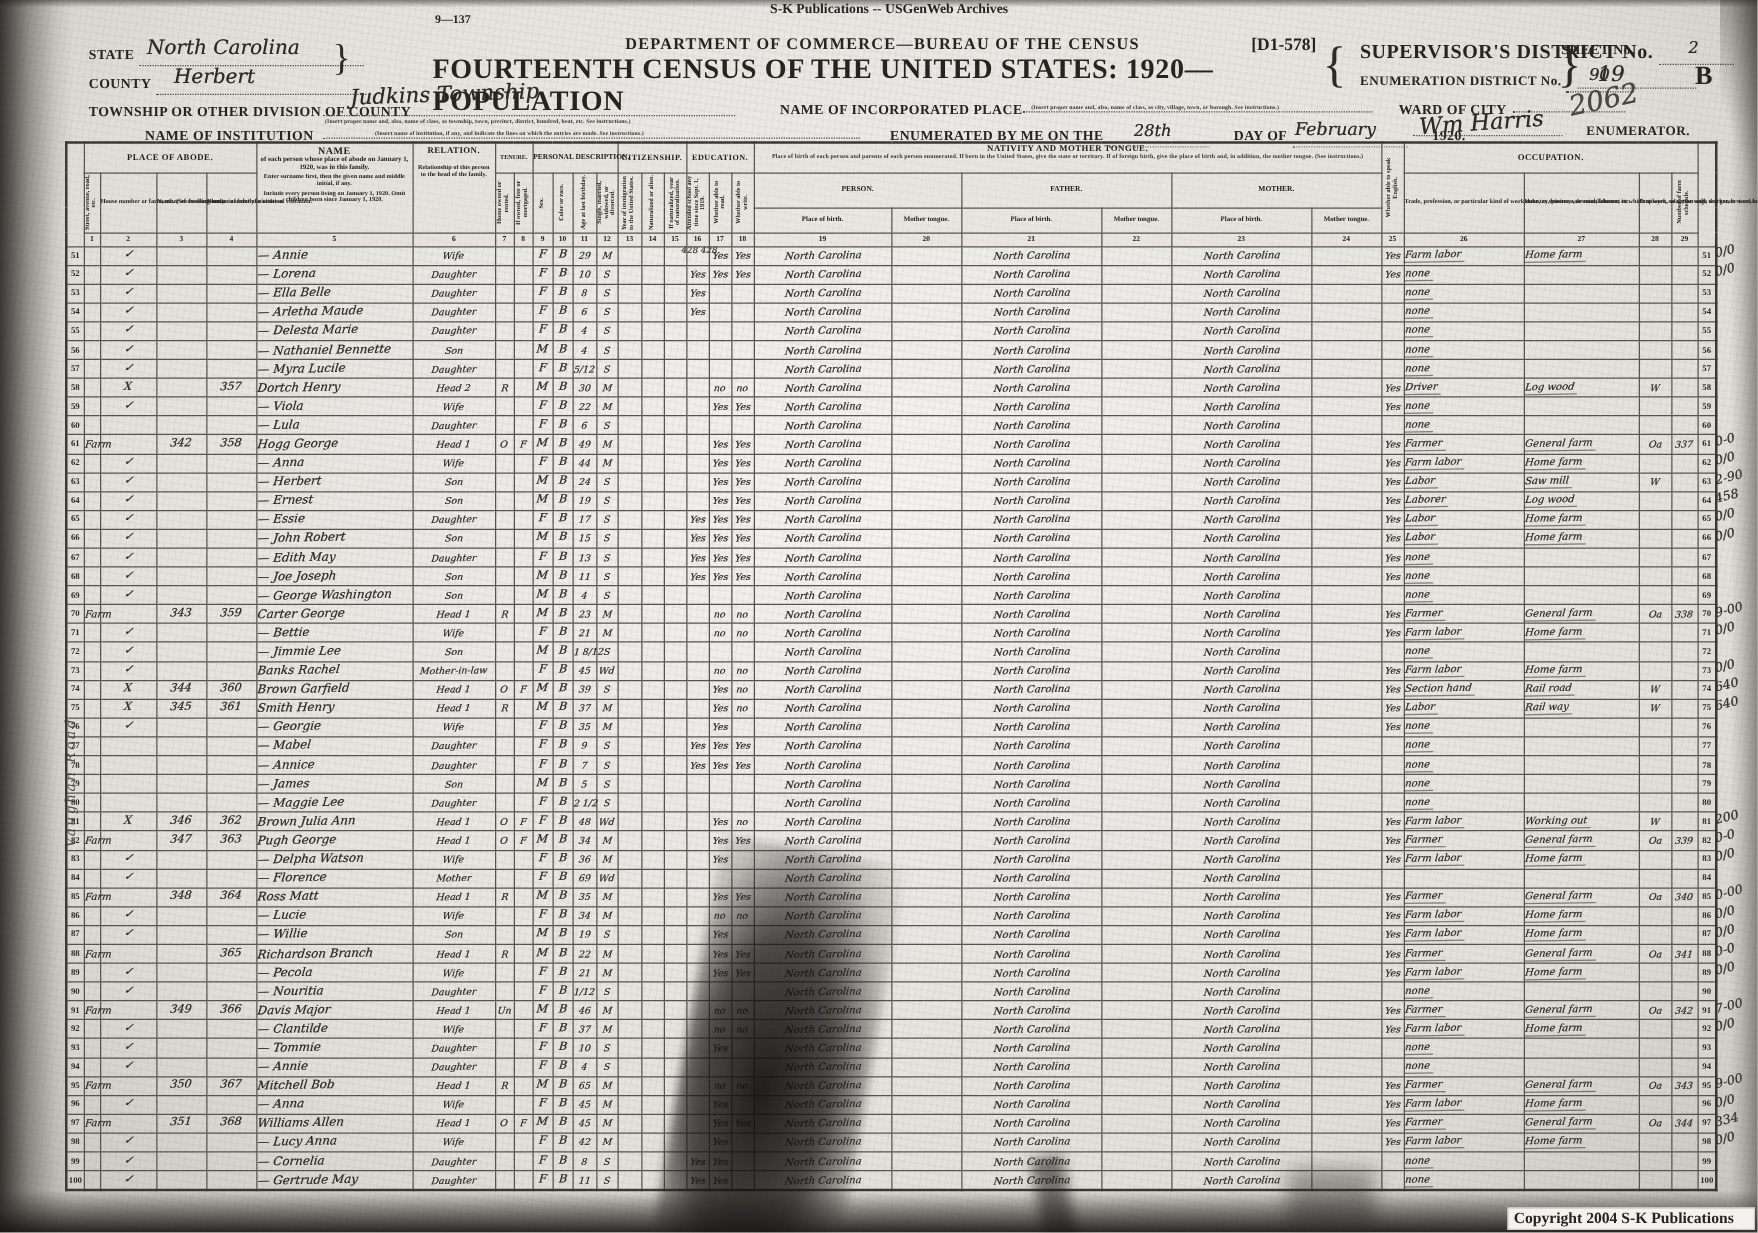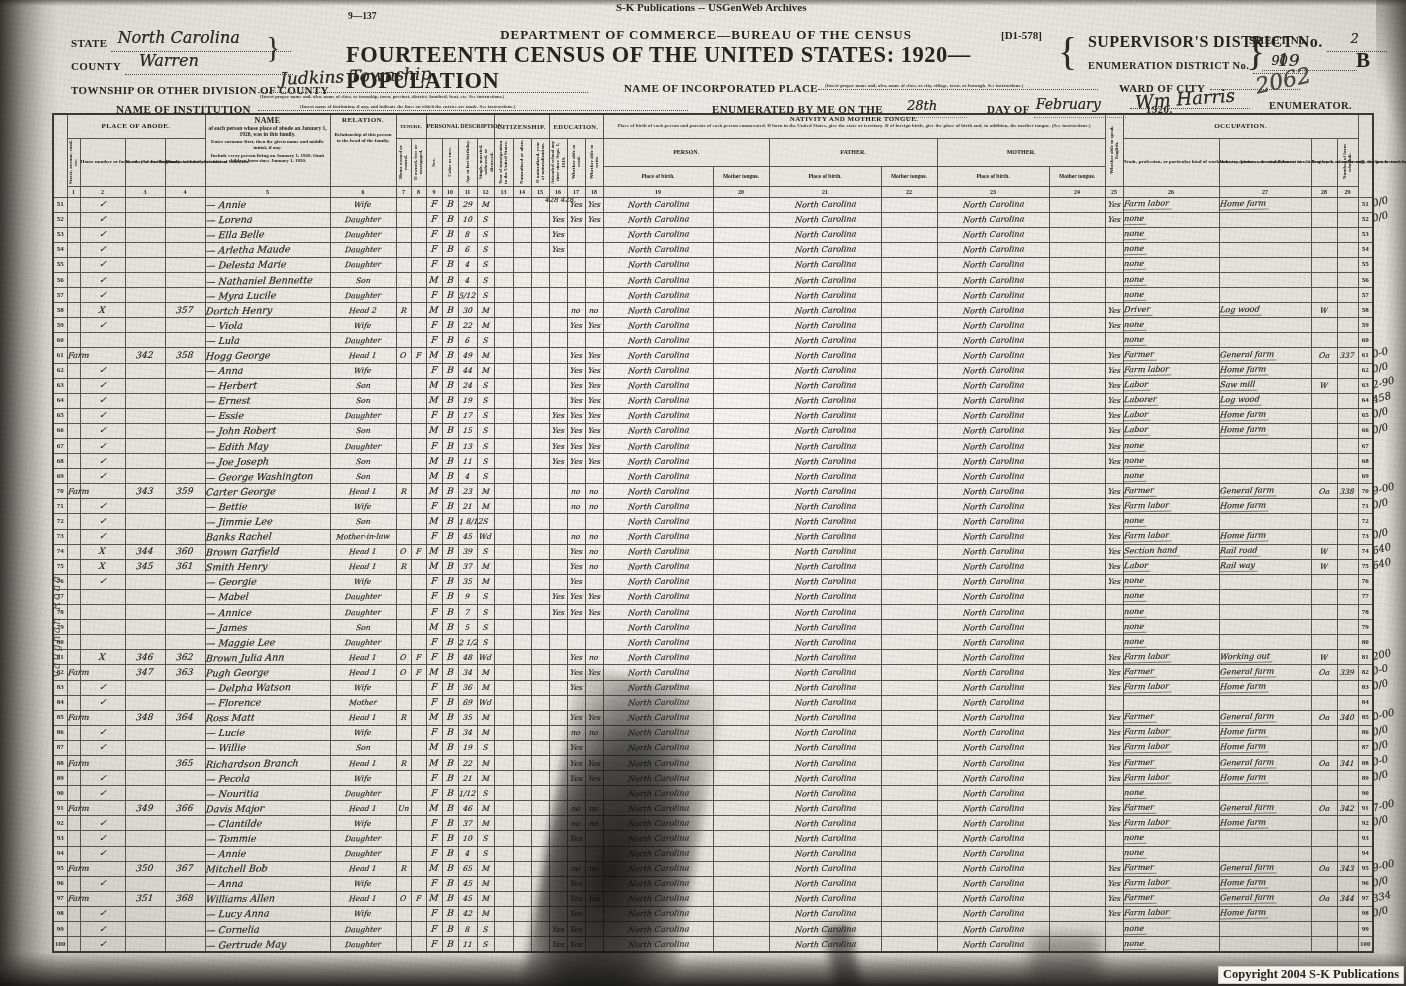--- a/index.html
+++ b/index.html
@@ -48,47 +48,47 @@
   #crease{left:548px;top:678px;width:150px;height:330px;background:radial-gradient(ellipse at 45% 60%,rgba(15,14,13,.92) 0%,rgba(25,24,22,.75) 45%,rgba(60,57,52,.25) 75%,transparent 100%);transform:rotate(10deg);filter:blur(4px);}
   #crease2{left:830px;top:925px;width:26px;height:70px;background:rgba(25,24,22,.55);transform:rotate(-10deg);filter:blur(5px);}
   #smudge-b{left:1030px;top:935px;width:70px;height:50px;background:rgba(40,38,34,.4);filter:blur(8px);}
   
   #margins{position:absolute;left:1372px;top:196px;width:34px;z-index:4;}
   #margins div{position:absolute;font-family:"DejaVu Serif",serif;font-style:italic;font-size:10px;color:#35332f;transform:rotate(-14deg);text-shadow:.3px 0 0 rgba(40,38,34,.6);}
   
   #street-vert{position:absolute;left:50px;top:388px;width:14px;height:290px;z-index:3;
     font-family:"DejaVu Serif",serif;font-style:italic;font-size:11px;color:#3a3733;letter-spacing:2px;
     writing-mode:vertical-rl;transform:rotate(180deg);opacity:.85;}
-  #copyright{position:absolute;right:2px;bottom:2px;background:#f3f2ee;padding:0 4px 1px 4px;font-weight:bold;font-size:12.5px;z-index:8;border:1px solid #cfcdc7;}
+  #copyright{position:absolute;right:2px;bottom:2px;background:#f3f2ee;padding:0 16px 1px 4px;font-weight:bold;font-size:12.5px;z-index:8;border:1px solid #cfcdc7;}
   .brace{font-size:30px;font-weight:normal;color:#2c2a26;}
   .sheetB{font-size:21px;font-weight:bold;}
 </style>
 </head>
 <body>
 
 <div id="paper">
 
   <div class="abs print" style="left:600px;top:1px;font-size:11px;font-weight:bold;">S-K Publications -- USGenWeb Archives</div>
 
   <div class="abs print" style="left:332px;top:11px;font-size:9.5px;font-weight:bold;">9—137</div>
-  <div class="abs print" style="left:985px;top:29px;font-size:11px;font-weight:bold;">[D1-578]</div>
+  <div class="abs print" style="left:985px;top:29px;font-size:14px;font-weight:bold;">[D1-578]</div>
 
   <div class="abs print lbl" style="left:420px;top:27px;width:540px;text-align:center;font-size:13px;letter-spacing:1px;">DEPARTMENT OF COMMERCE—BUREAU OF THE CENSUS</div>
   <div class="abs print" style="left:330px;top:42px;width:760px;text-align:left;font-size:22.5px;font-weight:bold;letter-spacing:.5px;">FOURTEENTH CENSUS OF THE UNITED STATES: 1920—POPULATION</div>
 
   <div class="abs" style="left:55px;top:32px;">
     <span class="print lbl" style="font-size:11px;">STATE</span>
     <span class="dots" style="width:180px;position:relative;top:0;">
       <span class="hwv" style="font-size:16px;position:relative;top:-4px;left:6px;">North Carolina</span>
     </span>
   </div>
   <div class="abs" style="left:55px;top:55px;">
     <span class="print lbl" style="font-size:11px;">COUNTY</span>
     <span class="dots" style="width:168px;">
-      <span class="hwv" style="font-size:16px;position:relative;top:-4px;left:14px;">Warren</span>
+      <span class="hwv" style="font-size:16px;position:relative;top:-4px;left:14px;">Herbert</span>
     </span>
   </div>
   <div class="abs brace" style="left:266px;top:30px;">}</div>
 
   <div class="abs" style="left:55px;top:80px;">
     <span class="print lbl" style="font-size:11px;">TOWNSHIP OR OTHER DIVISION OF COUNTY</span>
   </div>
   <div class="abs dots" style="left:258px;top:92px;width:330px;"></div>
   <div class="abs hwv" style="left:280px;top:66px;font-size:17px;transform:rotate(-2deg);">Judkins Township</div>
   <div class="abs note" style="left:260px;top:94px;width:330px;white-space:normal;">(Insert proper name and, also, name of class, as township, town, precinct, district, hundred, beat, etc.  See instructions.)</div>

